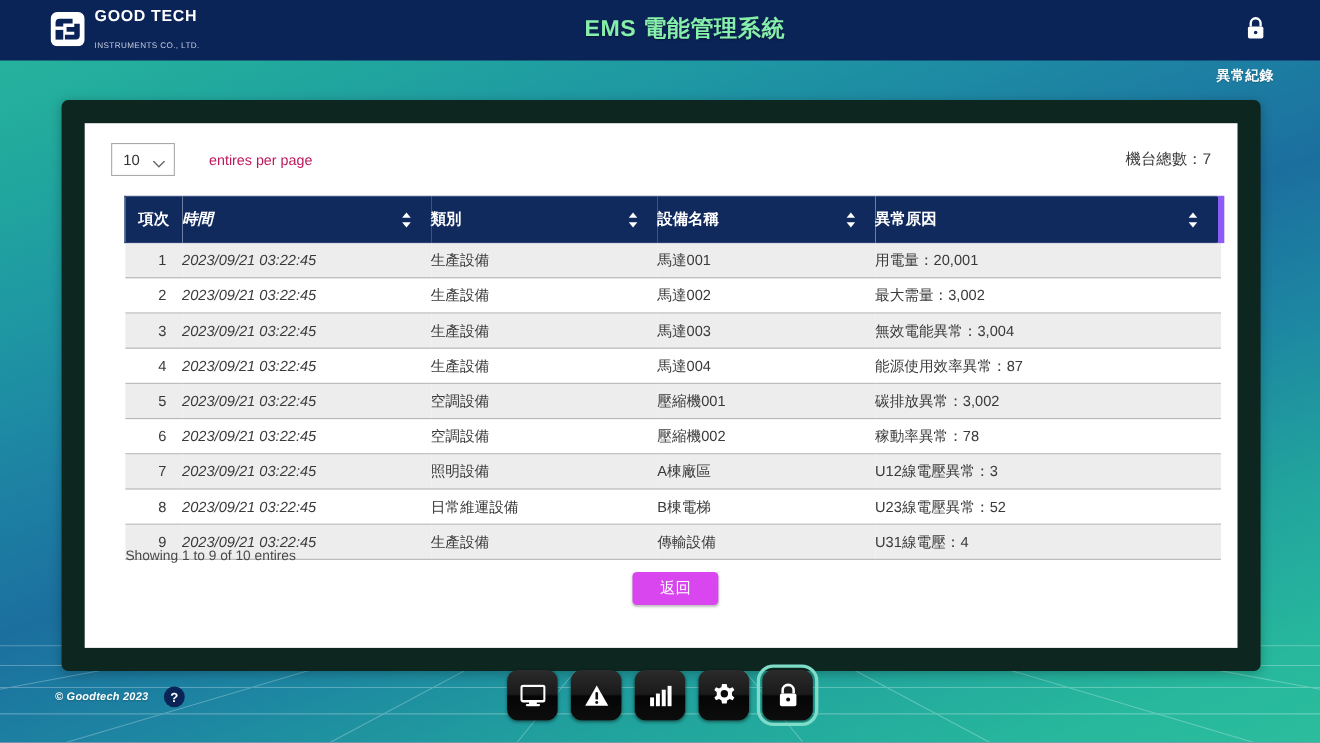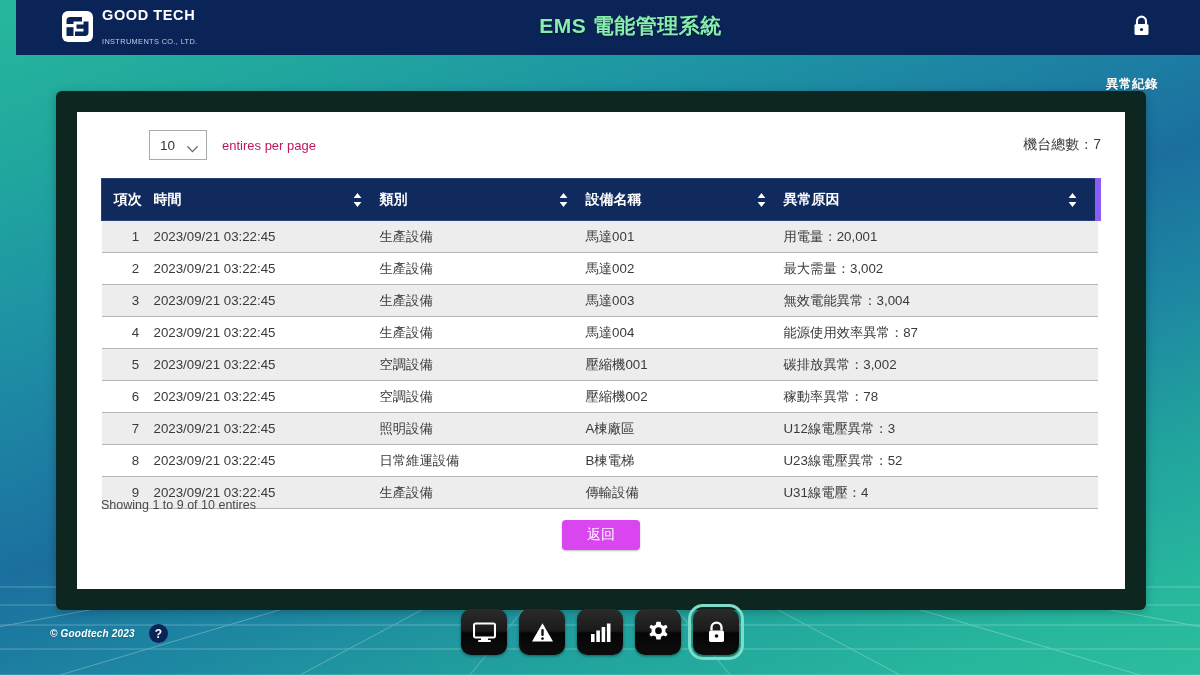--- a/index.html
+++ b/index.html
@@ -33,21 +33,21 @@
     position: absolute;
     left: 0; right: 0; bottom: 0; height: 150px;
     overflow: hidden;
     z-index: 1;
     opacity: .55;
   }
   .bg-grid svg { display: block; }
 
   
   .topbar {
-    position: absolute; top: 0; left: 16px; right: 0;
+    position: absolute; top: 0; left: 0; right: 0;
     height: 55px;
     background: #0b2458;
     z-index: 10;
     display: flex; align-items: center;
   }
   .logo-wrap {
     position: absolute; left: 46px; top: 8px;
     display: flex; align-items: center; gap: 9px;
   }
   .logo-mark {
@@ -77,21 +77,21 @@
     position: absolute; right: 50px; top: 15px;
     width: 17px; height: 22px;
     cursor: pointer;
   }
 
   
   .subbar {
     position: absolute; top: 55px; left: 12px; right: 0;
     height: 38px;
     z-index: 8;
-    display: flex; align-items: flex-end; justify-content: flex-end; padding-left: 32px;
+    display: flex; align-items: flex-start; justify-content: flex-end; padding-left: 32px;
   }
   .breadcrumb {
     color: #ffffff;
     font-size: 12.5px;
     font-weight: bold;
     margin-right: 42px;
     margin-top: 6px;
     letter-spacing: .5px;
     text-shadow: 0 1px 1px rgba(0,0,0,.2);
   }
@@ -113,21 +113,21 @@
     background: #ffffff;
   }
 
   
   .ctrl-row {
     position: absolute; left: 0; right: 0; top: 0;
     height: 66px;
     padding: 0 24px;
     display: flex; align-items: center; justify-content: space-between;
   }
-  .entries-left { display: flex; align-items: center; gap: 15px; margin-left: 48px; }
+  .entries-left { display: flex; align-items: center; gap: 31px; }
   .select-box {
     position: relative;
     width: 58px; height: 30px;
     border: 1px solid #a9a9a9;
     background: #fff;
     display: flex; align-items: center;
     padding-left: 10px;
     font-size: 13.5px; color: #333;
     cursor: pointer;
   }
@@ -138,21 +138,21 @@
   .entries-label {
     font-size: 13px; color: #be185d;
   }
   .total-count {
     font-size: 14px; color: #3c3c3c;
   }
 
   
   table {
     position: absolute;
-    left: 24px; top: 66px;
+    left: 36px; top: 66px;
     width: 1000px;
     border-collapse: collapse;
   }
   thead th {
     background: #102a5e;
     color: #ffffff;
     font-size: 14px;
     font-weight: bold;
     text-align: left;
     padding: 11px 0 11px 0;
@@ -173,30 +173,30 @@
     color: #3a3a3a;
     padding: 0;
     height: 32px;
     border-bottom: 1px solid #b6b6b6;
     vertical-align: middle;
   }
   tbody tr.alt td { background: #ededed; }
   tbody tr td:first-child { padding-left: 16px; }
 
   .col-idx  { width: 52px;  text-align: center !important; }
-  .col-time { width: 226px; }
+  .col-time { width: 226px; font-style: italic; }
   .col-cat  { width: 206px; }
   .col-dev  { width: 198px; }
   .col-rsn  { width: auto; }
   thead th.col-idx { text-align: center; padding-left: 0; }
 
   
   .tbl-footer {
     position: absolute;
-    left: 24px; top: 386px;
+    left: 37px; top: 386px;
     width: 1000px;
   }
   .showing {
     font-size: 12.5px; color: #4a4a4a;
   }
   .back-btn-wrap {
     position: absolute; left: 0; right: 0; top: 22px;
     display: flex; justify-content: center;
   }
   .back-btn {

